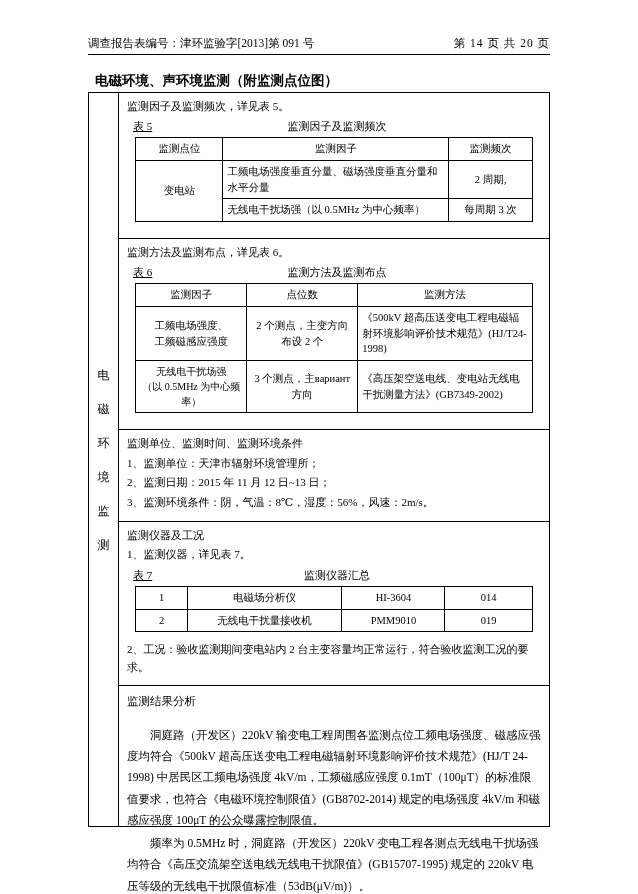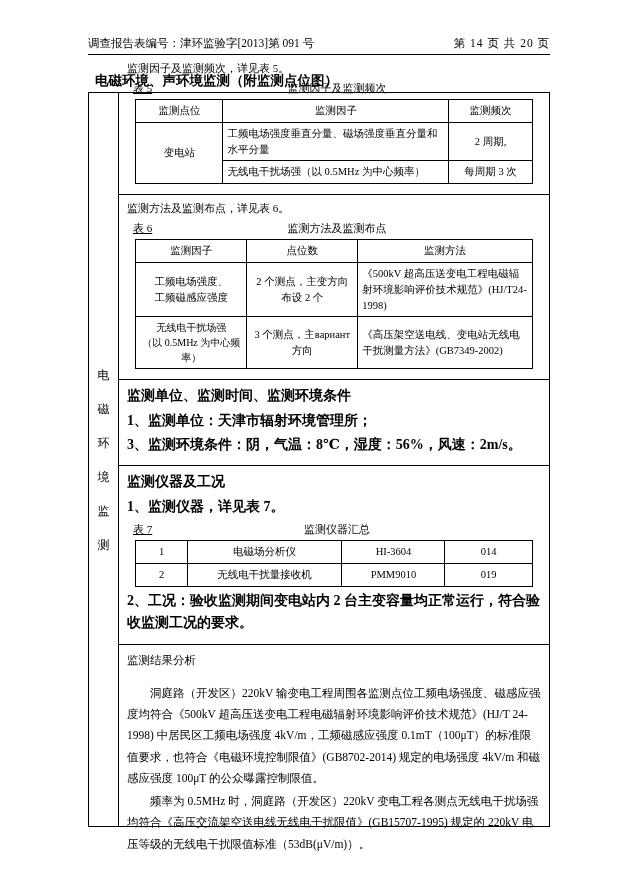--- a/index.html
+++ b/index.html
@@ -22,43 +22,43 @@
   .outer{
     position:absolute;left:88px;top:92px;width:462px;height:735px;
     border:1px solid #000;box-sizing:border-box;display:flex;
   }
   .vlabel{
     width:30px;border-right:1px solid #000;box-sizing:border-box;
     display:flex;flex-direction:column;justify-content:center;align-items:center;
     font-size:12px;line-height:1;padding:80px 0;
   }
   .vlabel span{display:block;margin:11px 0;}
-  .content{flex:1;display:flex;flex-direction:column;justify-content:center;}
+  .content{flex:1;display:flex;flex-direction:column;}
   .cell{
     border-bottom:1px solid #000;box-sizing:border-box;padding:5px 8px 7px 8px;
     font-size:11px;line-height:1.55;
   }
   .cell:last-child{border-bottom:none;}
   .cell p{margin:0 0 2px 0;}
   .tbl-caption{
     display:flex;font-size:11px;margin:3px 0 2px 0;
   }
   .tbl-caption .no{width:52px;padding-left:6px;text-decoration:underline;}
   .tbl-caption .nm{flex:1;text-align:center;padding-right:52px;}
   table{
-    border-collapse:collapse;width:96%;margin:0 auto 3px auto;
+    border-collapse:collapse;width:96%;margin:0 auto 9px auto;
     font-size:10.5px;table-layout:fixed;
   }
   table td,table th{
     border:1px solid #000;padding:3px 4px;text-align:center;
     font-weight:normal;line-height:1.5;vertical-align:middle;
   }
   .tleft{text-align:left;}
   .small{font-size:10px;}
-  .note{font-size:14px;line-height:1.6;font-weight:bold;}
+  .note{font-size:11px;line-height:1.6;}
   .para{font-size:11.5px;line-height:1.85;text-indent:2em;margin:0 0 2px 0;}
   .para0{font-size:11.5px;line-height:1.85;margin:0 0 2px 0;}
   .gap{height:10px;}
 </style>
 </head>
 <body>
 
 <div class="page">
 
   <div class="header">
@@ -142,20 +142,21 @@
             <td>3 个测点，主вариант方向</td>
             <td class="tleft">《高压架空送电线、变电站无线电干扰测量方法》(GB7349-2002)</td>
           </tr>
         </tbody>
           </table>
       </div>
 
       <div class="cell">
         <p class="note">监测单位、监测时间、监测环境条件</p>
         <p class="note">1、监测单位：天津市辐射环境管理所；</p>
+        <p class="note">2、监测日期：2015 年 11 月 12 日~13 日；</p>
         <p class="note">3、监测环境条件：阴，气温：8℃，湿度：56%，风速：2m/s。</p>
       </div>
 
       <div class="cell">
         <p class="note">监测仪器及工况</p>
         <p class="note">1、监测仪器，详见表 7。</p>
         <div class="tbl-caption">
           <div class="no">表 7</div>
           <div class="nm">监测仪器汇总</div>
         </div>

